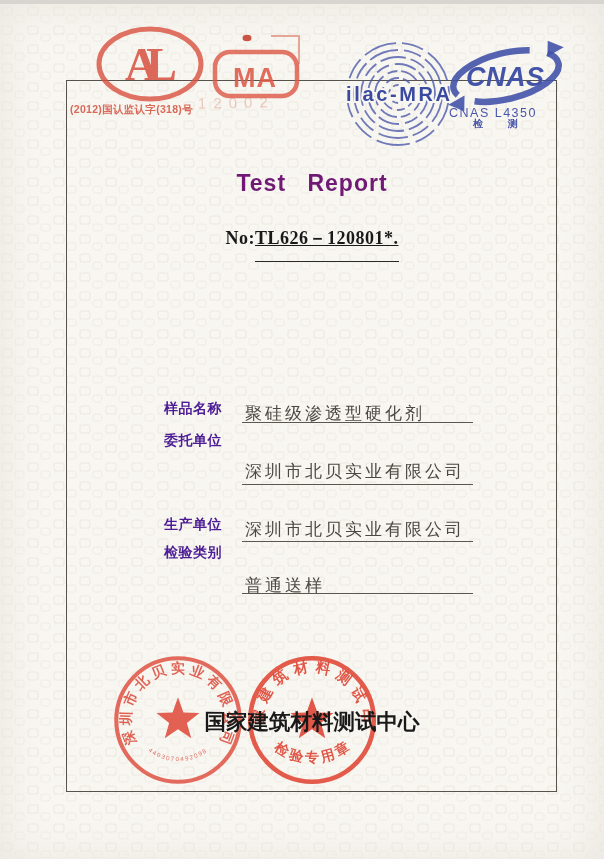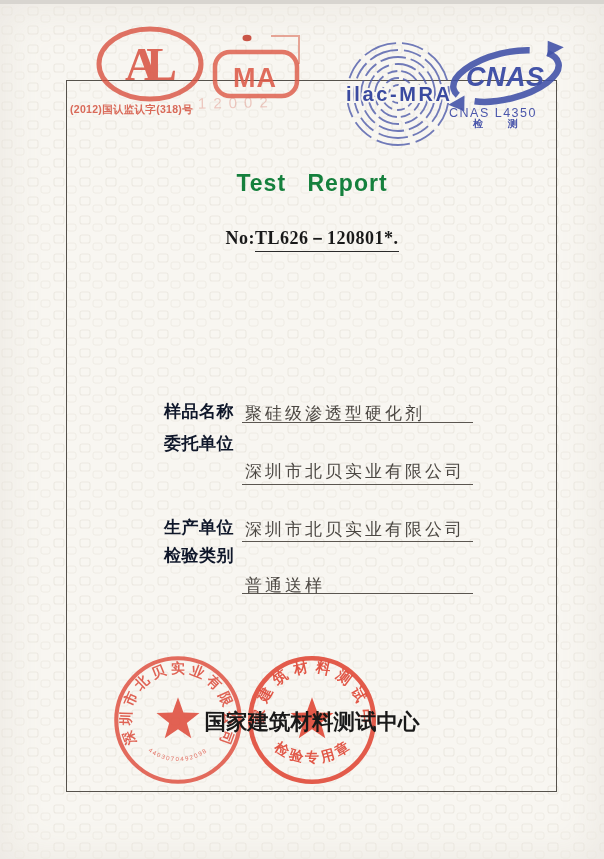--- a/index.html
+++ b/index.html
@@ -36,32 +36,32 @@
     font-size:12.5px;color:#4a56ab;letter-spacing:1.5px;white-space:nowrap;
   }
   
   .title-zh{
     position:absolute;left:66px;top:88px;width:492px;text-align:center;z-index:4;
     font-size:49px;font-weight:900;color:#151515;letter-spacing:20px;text-indent:20px;
     font-family:"Liberation Sans",sans-serif;white-space:nowrap;
   }
   .title-en{
     position:absolute;left:66px;top:166px;width:492px;text-align:center;z-index:4;
-    font-size:23px;font-weight:800;color:#15803d;letter-spacing:1px;word-spacing:14px;
+    font-size:23px;font-weight:800;color:#701a75;letter-spacing:1px;word-spacing:14px;
   }
   .report-no{
     position:absolute;left:66px;top:222px;width:492px;text-align:center;z-index:4;
     font-family:"Liberation Serif",serif;font-size:18px;font-weight:700;color:#191919;letter-spacing:.5px;
   }
-  .report-no .no-value{border-bottom:1.5px solid #2a2a2a;padding-bottom:3px;}
+  .report-no .no-value{border-bottom:1.5px solid #2a2a2a;padding-bottom:13px;text-decoration:underline;}
   
   .field-row{position:absolute;left:0;top:0;width:604px;height:0;z-index:4;}
   .f-label{
     position:absolute;left:164px;
-    font-size:17px;font-weight:800;color:#0f172a;letter-spacing:.5px;white-space:nowrap;
+    font-size:14px;font-weight:800;color:#4c1d95;letter-spacing:.5px;white-space:nowrap;
   }
   .f-value{
     position:absolute;left:245px;
     font-family:"Liberation Serif",serif;
     font-size:17px;color:#4c4843;letter-spacing:3px;white-space:nowrap;
   }
   .f-line{position:absolute;left:242px;width:231px;height:1.3px;background:#5b5650;}
   
   .stamp-svg{position:absolute;z-index:3;}
   .stamp-left{left:106px;top:644px;}

